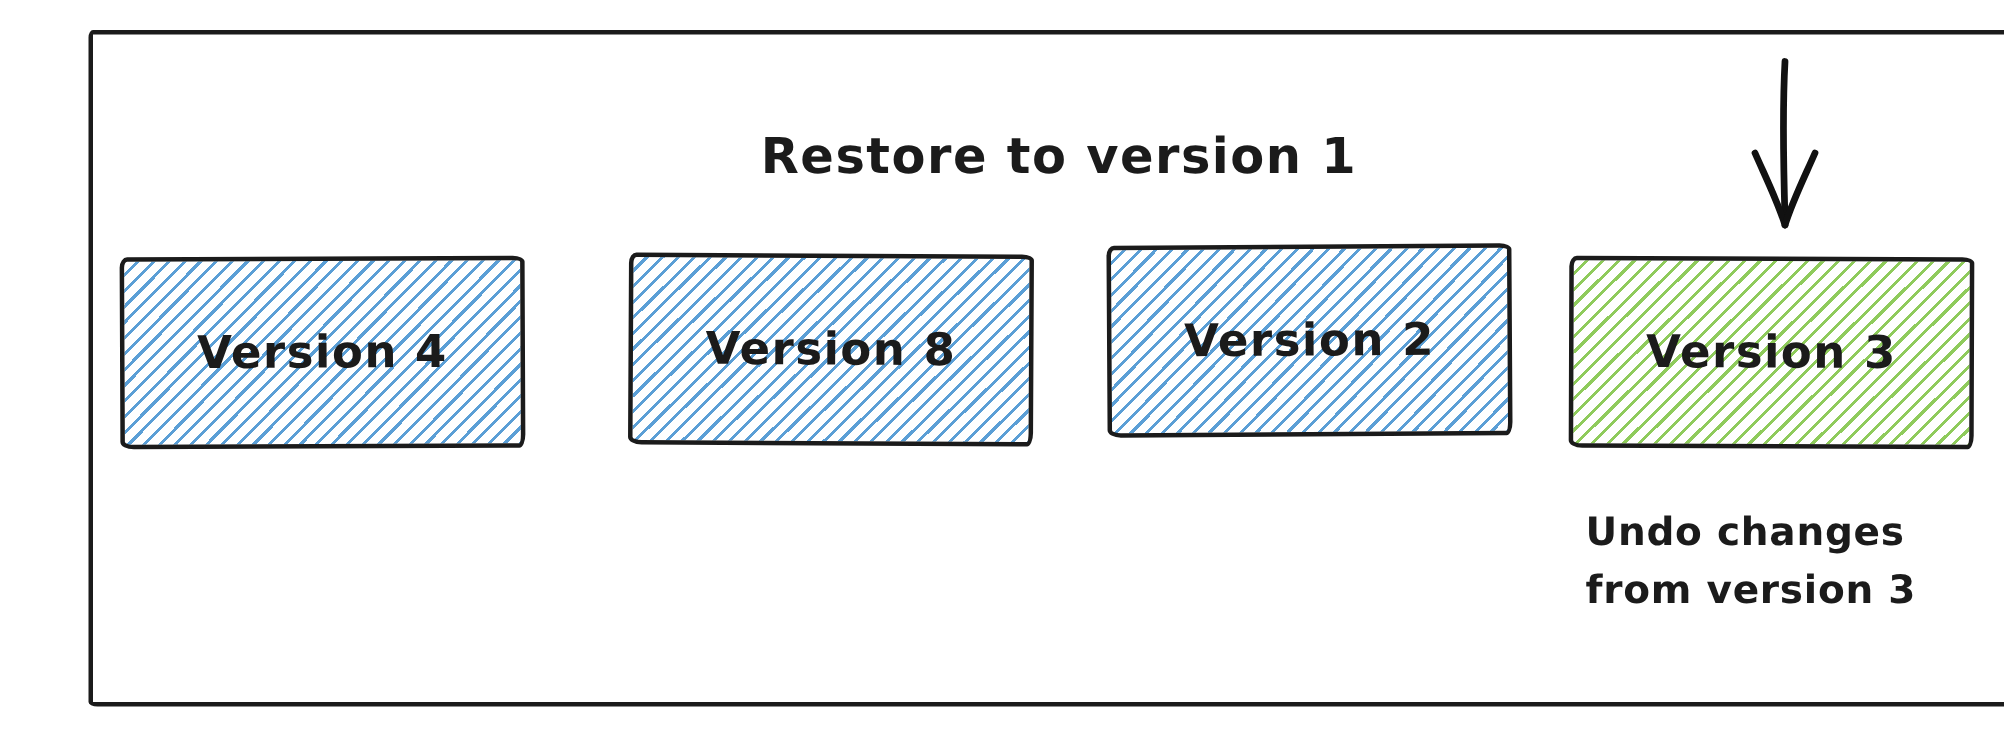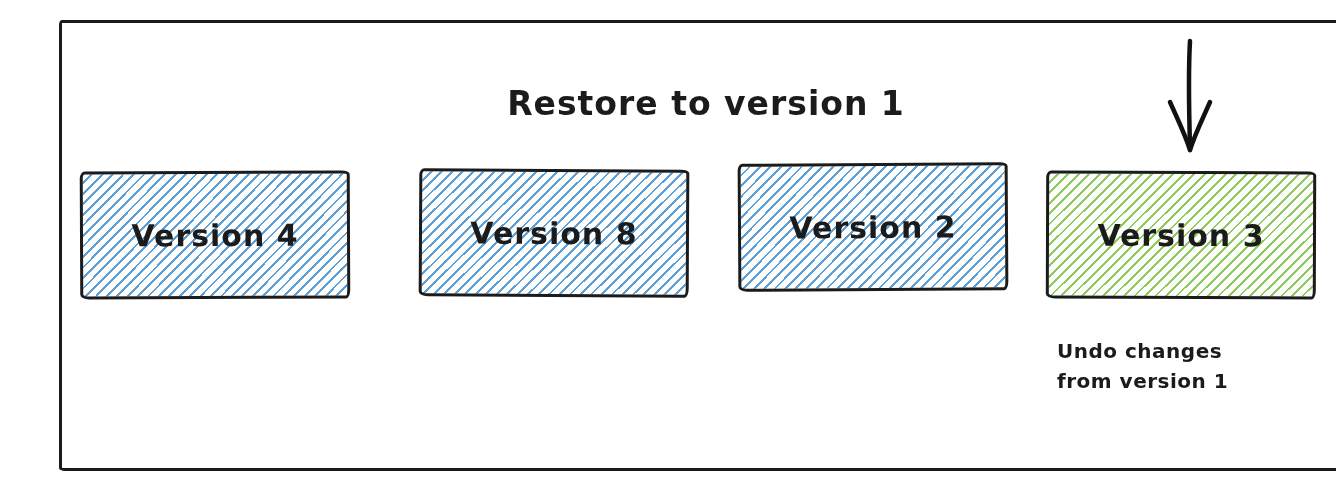--- a/index.html
+++ b/index.html
@@ -62,21 +62,21 @@
   .box-2 { left: 695px;  top: 163px; transform: rotate(-0.35deg); }
   .box-3 { left: 1003px; top: 171px; transform: rotate(0.2deg); text-align: center; }
   .arrow {
     position: absolute;
     left: 1108px; top: 38px;
     width: 78px; height: 122px;
   }
   .annotation {
     position: absolute;
     left: 1014px; top: 336px;
-    font-size: 20px;
+    font-size: 26px;
     font-weight: 600;
     letter-spacing: 0.5px;
     line-height: 1.5;
     white-space: nowrap;
   }
 </style>
 </head>
 <body>
 
 <div class="canvas">
@@ -102,16 +102,16 @@
   </div>
 
   <svg class="arrow" viewBox="0 0 78 122" fill="none" stroke="#111111" stroke-width="4.5" stroke-linecap="round" stroke-linejoin="round">
     <path d="M39 3 C 37 38 38 74 39 108"></path>
     <path d="M19 64 C 26 80 34 96 39 112"></path>
     <path d="M59 64 C 52 80 44 96 39 112"></path>
   </svg>
 
   <div class="annotation">
     <div>Undo changes</div>
-    <div>from version 1</div>
+    <div>from version 3</div>
   </div>
 
 </div>
 
 </body></html>

